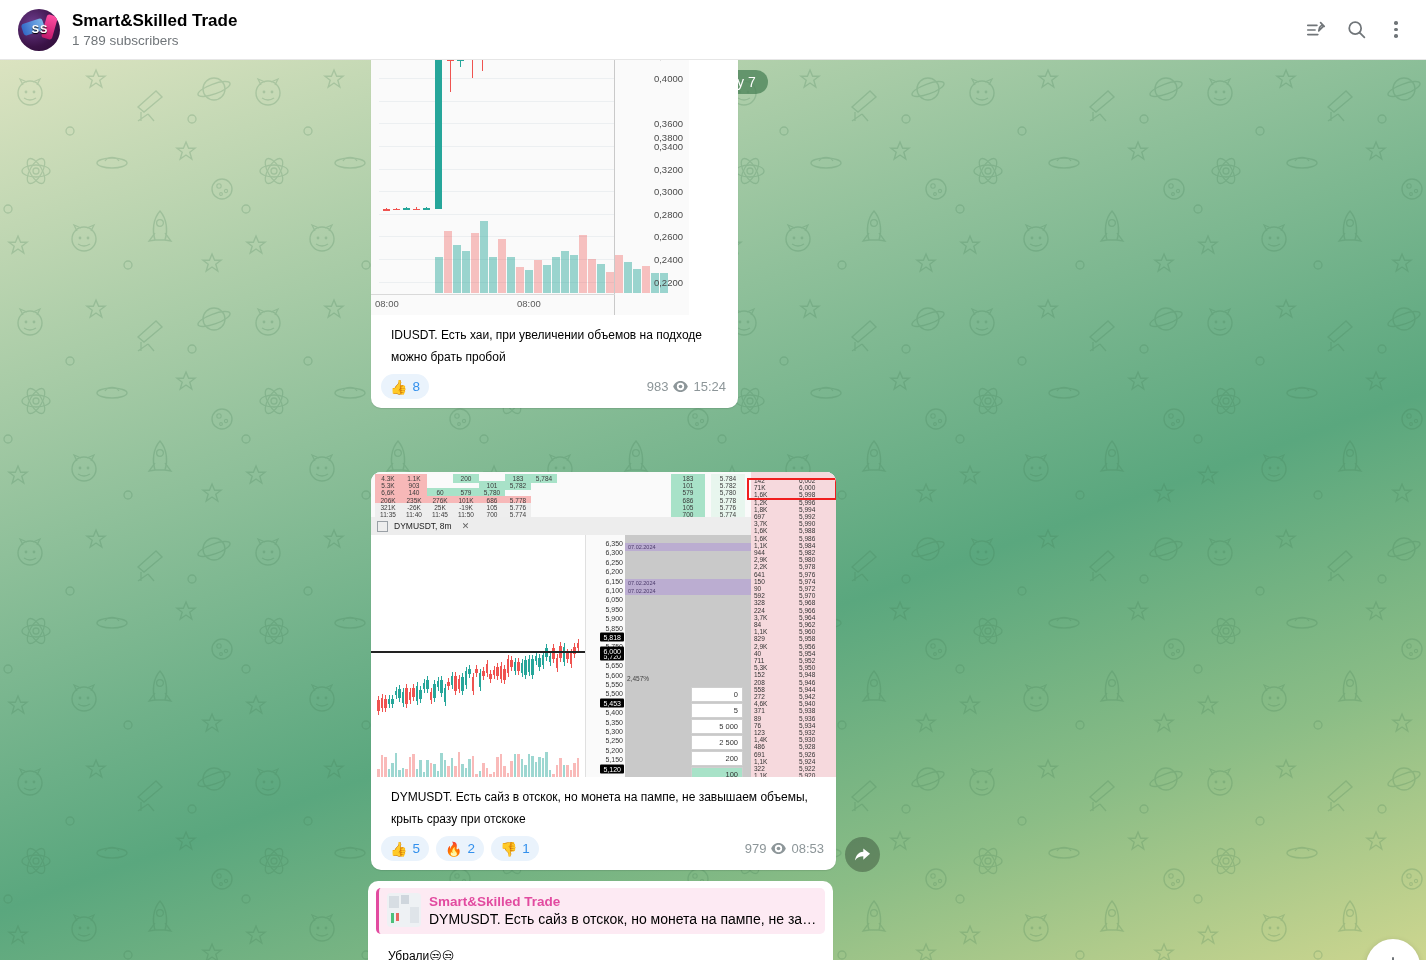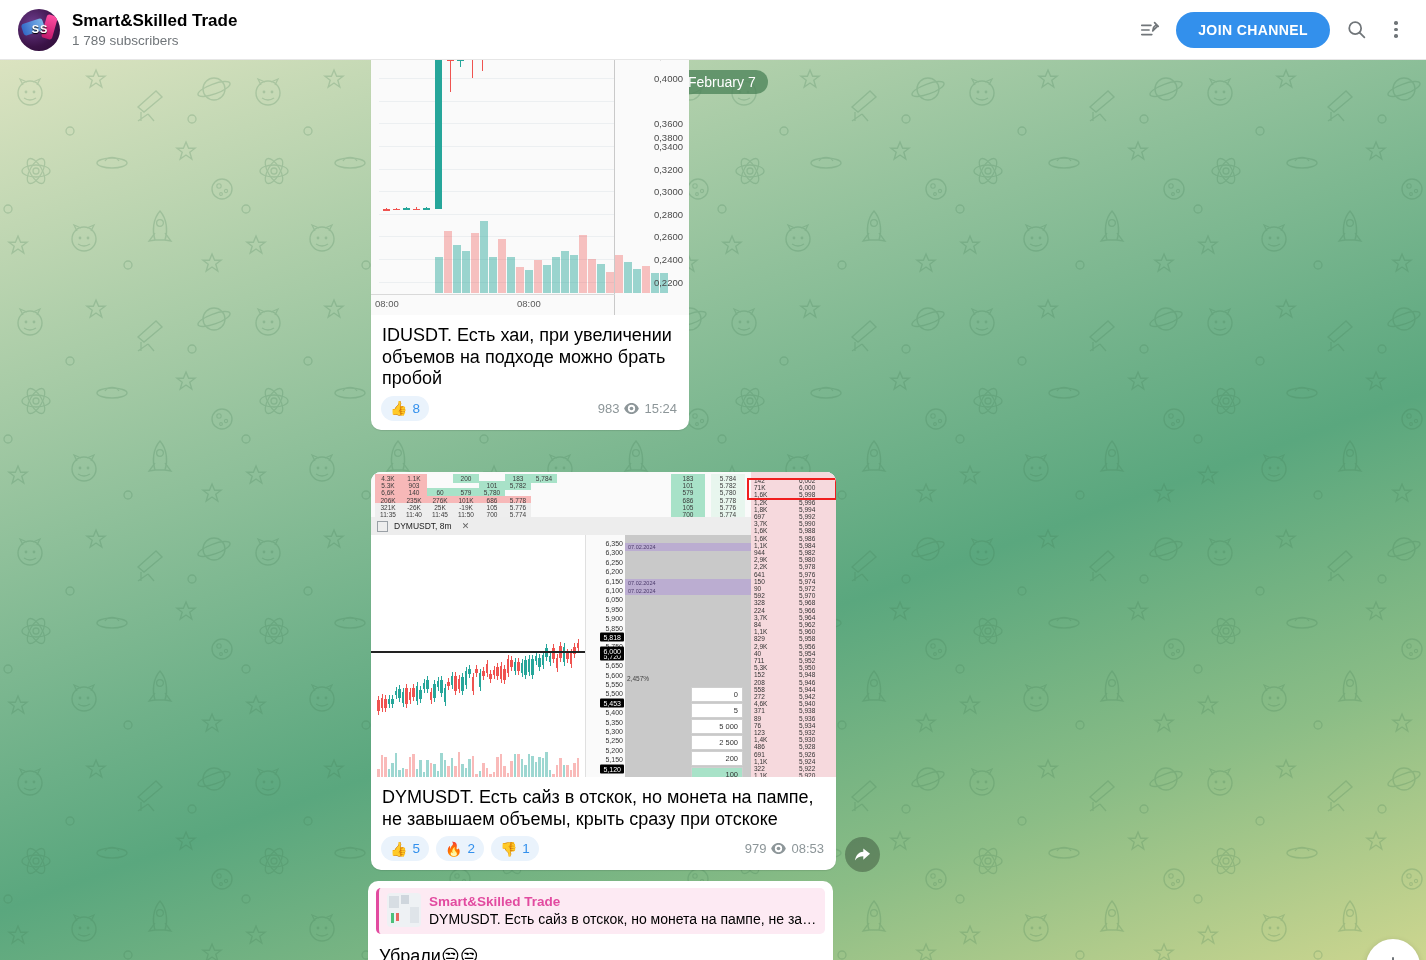--- a/index.html
+++ b/index.html
@@ -82,37 +82,37 @@
   .date-badge{
     position:absolute;left:676px;top:11px;
     background:rgba(74,130,87,.75);color:#fff;border-radius:13px;
     padding:4px 12px;font-size:14px;font-weight:500;
   }
 
   .msg{position:absolute;background:#fff;border-radius:10px;overflow:hidden;
        box-shadow:0 1px 1px rgba(0,0,0,.1);}
 
   .msg-text{
-    font-size:18px;line-height:21.5px;color:#000;
-    padding:10px 12px 2px 11px;word-wrap:break-word;
+    font-size:12px;line-height:21.5px;color:#000;
+    padding:10px 12px 2px 20px;word-wrap:break-word;
   }
   .msg-foot{display:flex;align-items:center;padding:4px 10px 9px 10px;}
   .reactions{display:flex;gap:7px;}
   .reaction{
     background:#eaf3fc;border-radius:13px;height:25px;display:flex;align-items:center;
     gap:5px;padding:0 9px;cursor:pointer;
   }
   .reaction .emo{font-size:14px;line-height:1;}
   .reaction .cnt{font-size:13.5px;color:#3390ec;font-weight:500;}
   .meta{margin-left:auto;display:flex;align-items:center;gap:5px;
         font-size:13px;color:#8d9699;padding-right:2px;}
   .eye{width:15px;height:11px;}
 
   
-  #msg-1{left:371px;top:-15px;width:318px;border-radius:0 0 10px 10px;}
+  #msg-1{left:371px;top:-15px;width:367px;border-radius:0 0 10px 10px;}
   .chart1{position:relative;width:318px;height:271px;background:#fafafa;}
   .c1-plot{position:absolute;left:8px;top:0;right:74px;bottom:22px;}
   .c1-grid{position:absolute;left:0;right:0;height:1px;background:#eceff1;}
   .c1-axis{
     position:absolute;right:0;top:0;bottom:0;width:74px;border-left:1px solid #c9c9c9;
     font-size:9.5px;color:#4a4a4a;text-align:right;
   }
   .c1-axis span{position:absolute;right:6px;transform:translateY(-50%);}
   .c1-time{position:absolute;bottom:2px;left:0;right:74px;height:18px;
            border-top:1px solid #d9d9d9;font-size:9.5px;color:#5a5a5a;}
@@ -193,21 +193,20 @@
 
     <div class="icon-btn">
       <svg width="22" height="22" viewBox="0 0 24 24" fill="none" stroke="#707579" stroke-width="1.8" stroke-linecap="round">
         <line x1="3" y1="7" x2="13" y2="7"></line>
           <line x1="3" y1="12" x2="11" y2="12"></line>
           <line x1="3" y1="17" x2="14" y2="17"></line>
         <path d="M17 4 L21 8 M19 6 L16 9 L15 13 L20 8 Z" stroke-linejoin="round"></path>
       </svg>
     </div>
 
-    <button class="join-btn">JOIN CHANNEL</button>
 
     <div class="icon-btn">
       <svg width="21" height="21" viewBox="0 0 24 24" fill="none" stroke="#707579" stroke-width="2" stroke-linecap="round">
         <circle cx="10.5" cy="10.5" r="6.8"></circle>
           <line x1="15.6" y1="15.6" x2="21" y2="21"></line>
       </svg>
     </div>
 
     <div class="icon-btn" style="margin-right:10px;">
       <div class="dots">

